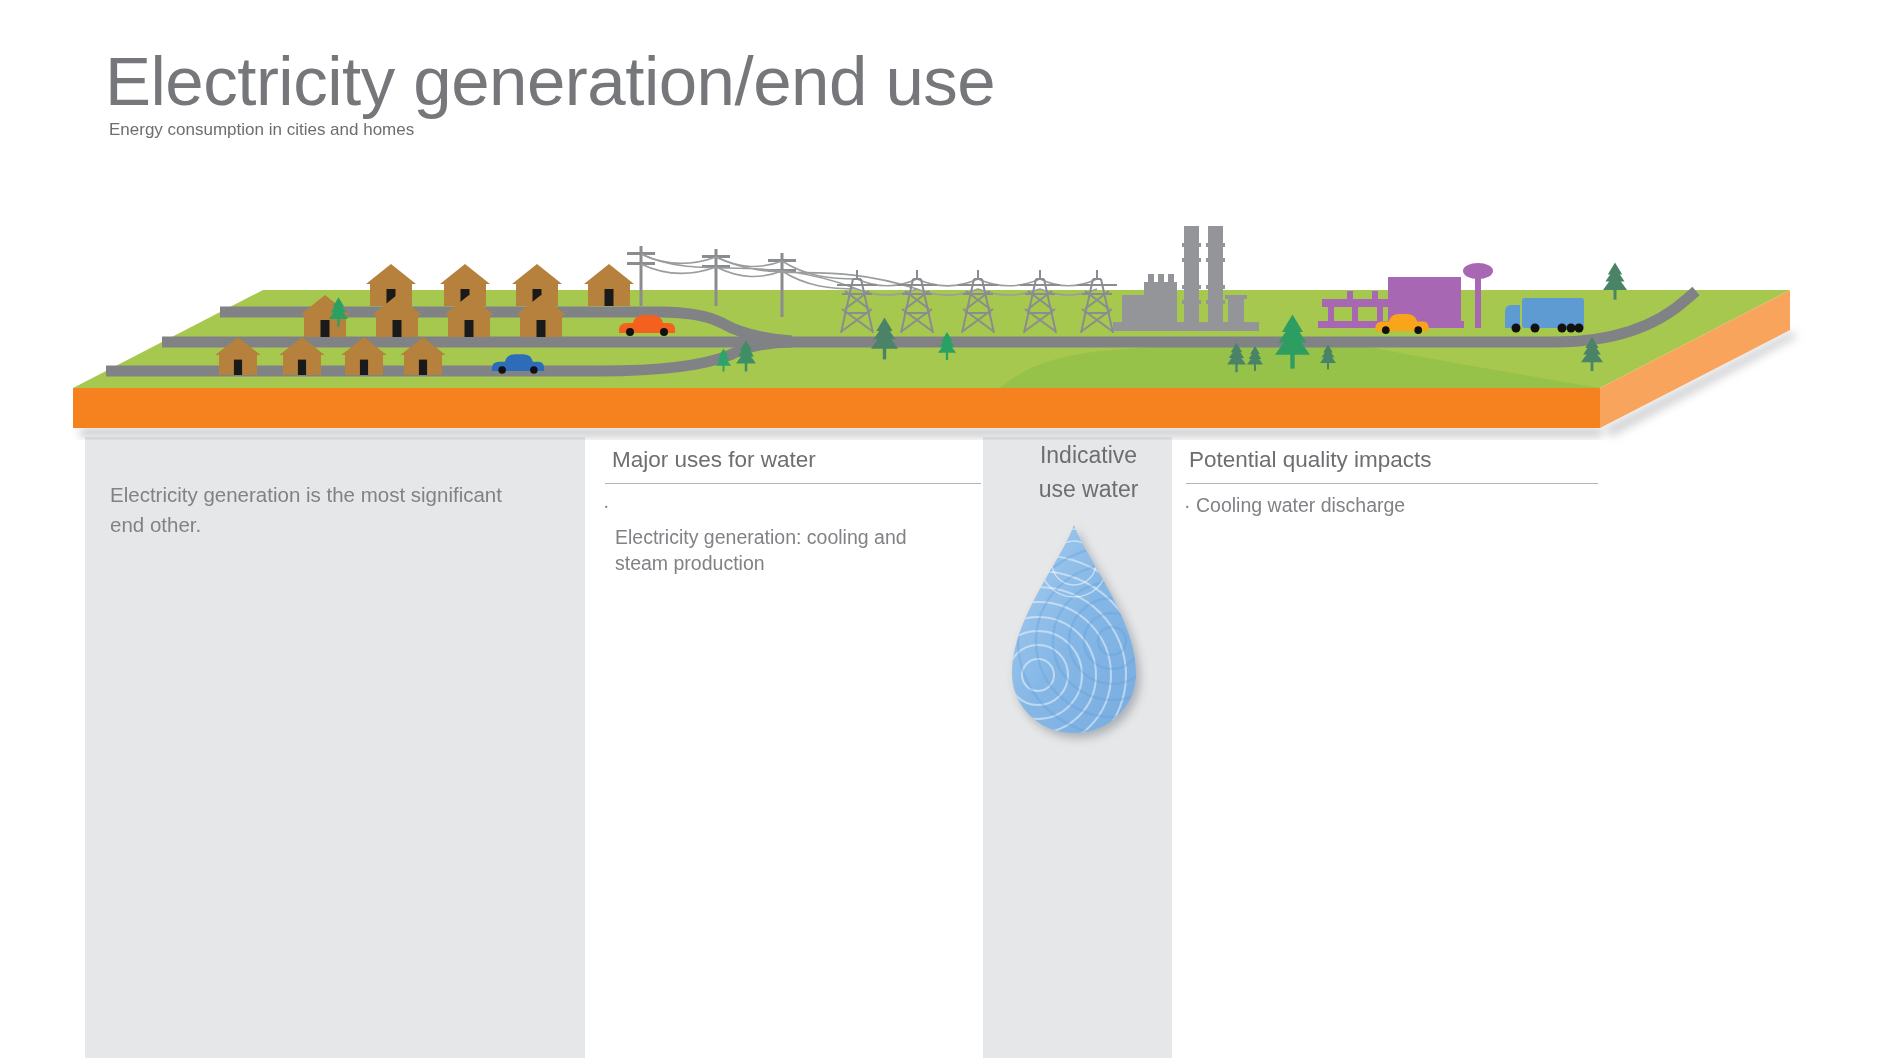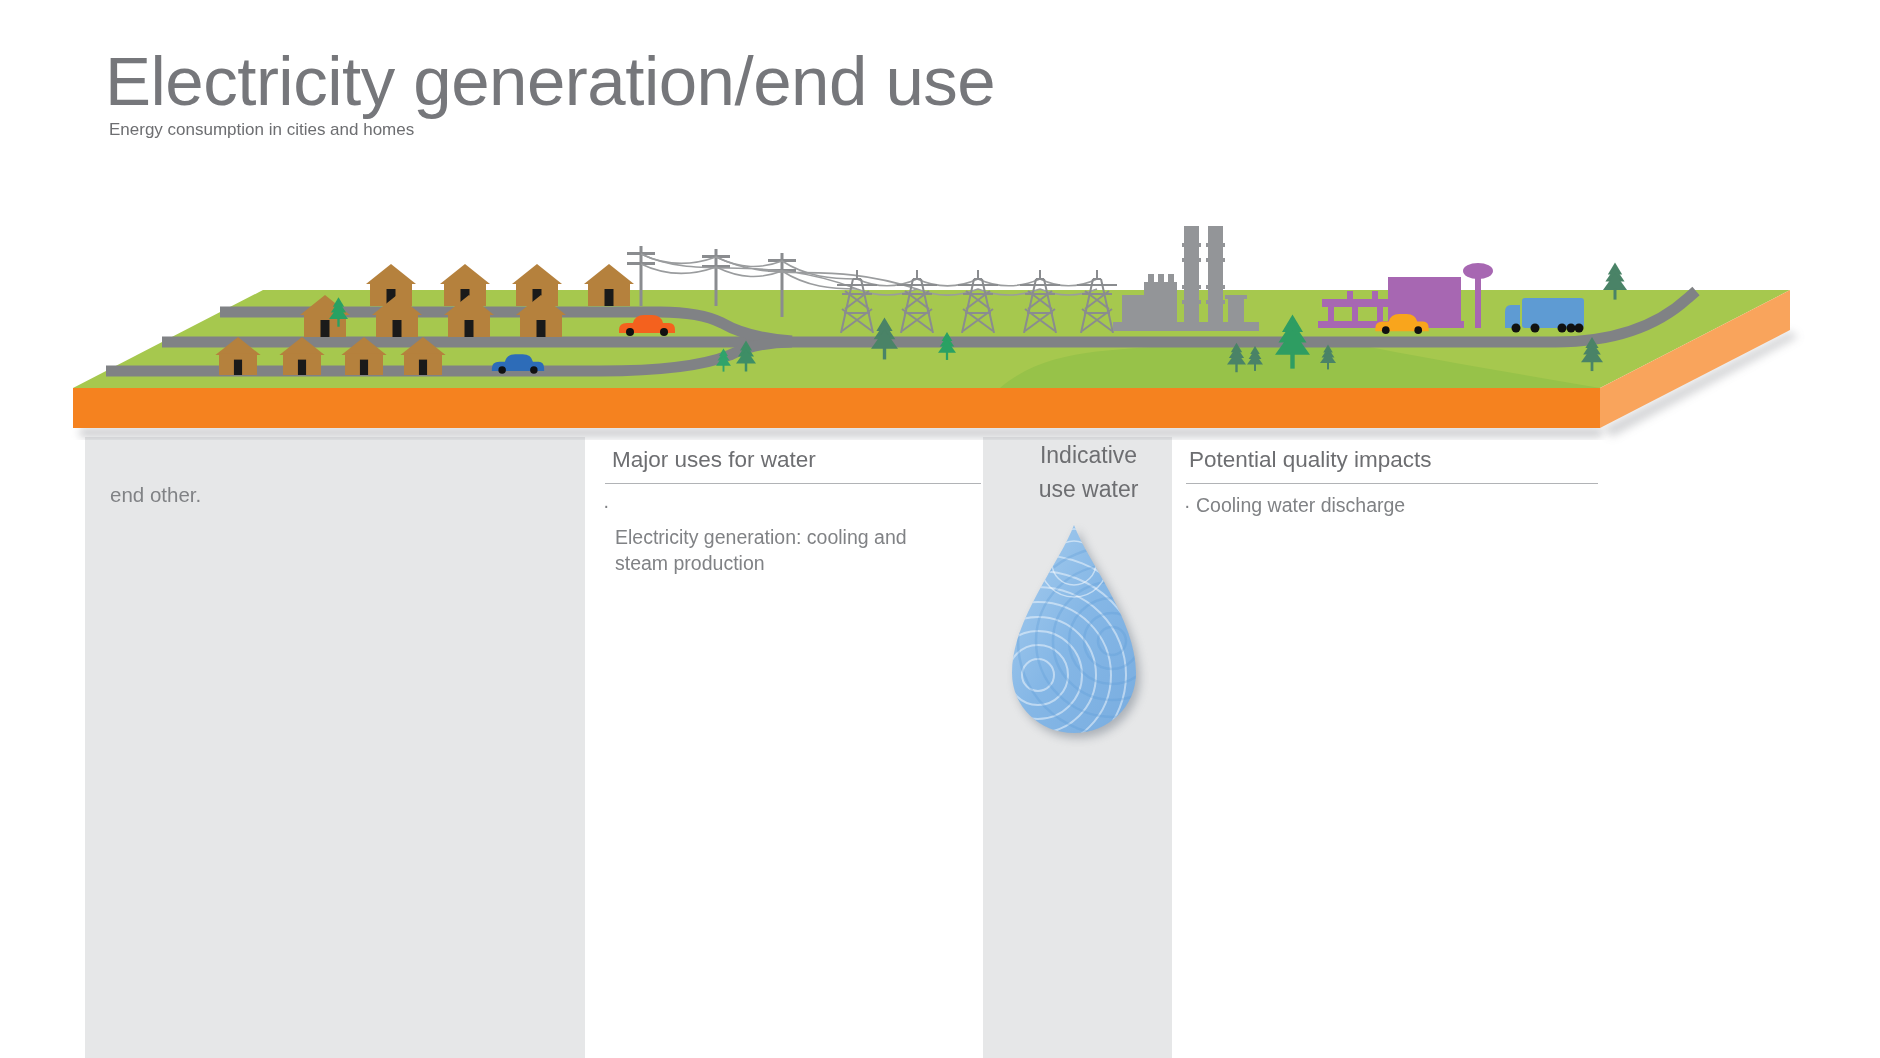--- a/index.html
+++ b/index.html
@@ -203,20 +203,21 @@
   </g>
 
   <rect x="73" y="388" width="1527" height="40" fill="#F5821F"></rect>
   <polygon points="1600,388 1790,290 1790,330 1600,428" fill="#F9A45C"></polygon>
 </svg>
 
 <div class="page-title">Electricity generation/end use</div>
 <div class="page-subtitle">Energy consumption in cities and homes</div>
 
 <div class="summary-text">
+  <div>Electricity generation is the most significant</div>
   <div>end other.</div>
 </div>
 
 <div class="col-heading-wrap" id="major-heading-wrap">
   <div class="col-heading">Major uses for water</div>
 </div>
 <div class="bullet-row" id="major-bullet">
   <span class="bullet-glyph">·</span>
   <span class="bullet-text">Electricity generation: cooling and steam production</span>
 </div>

